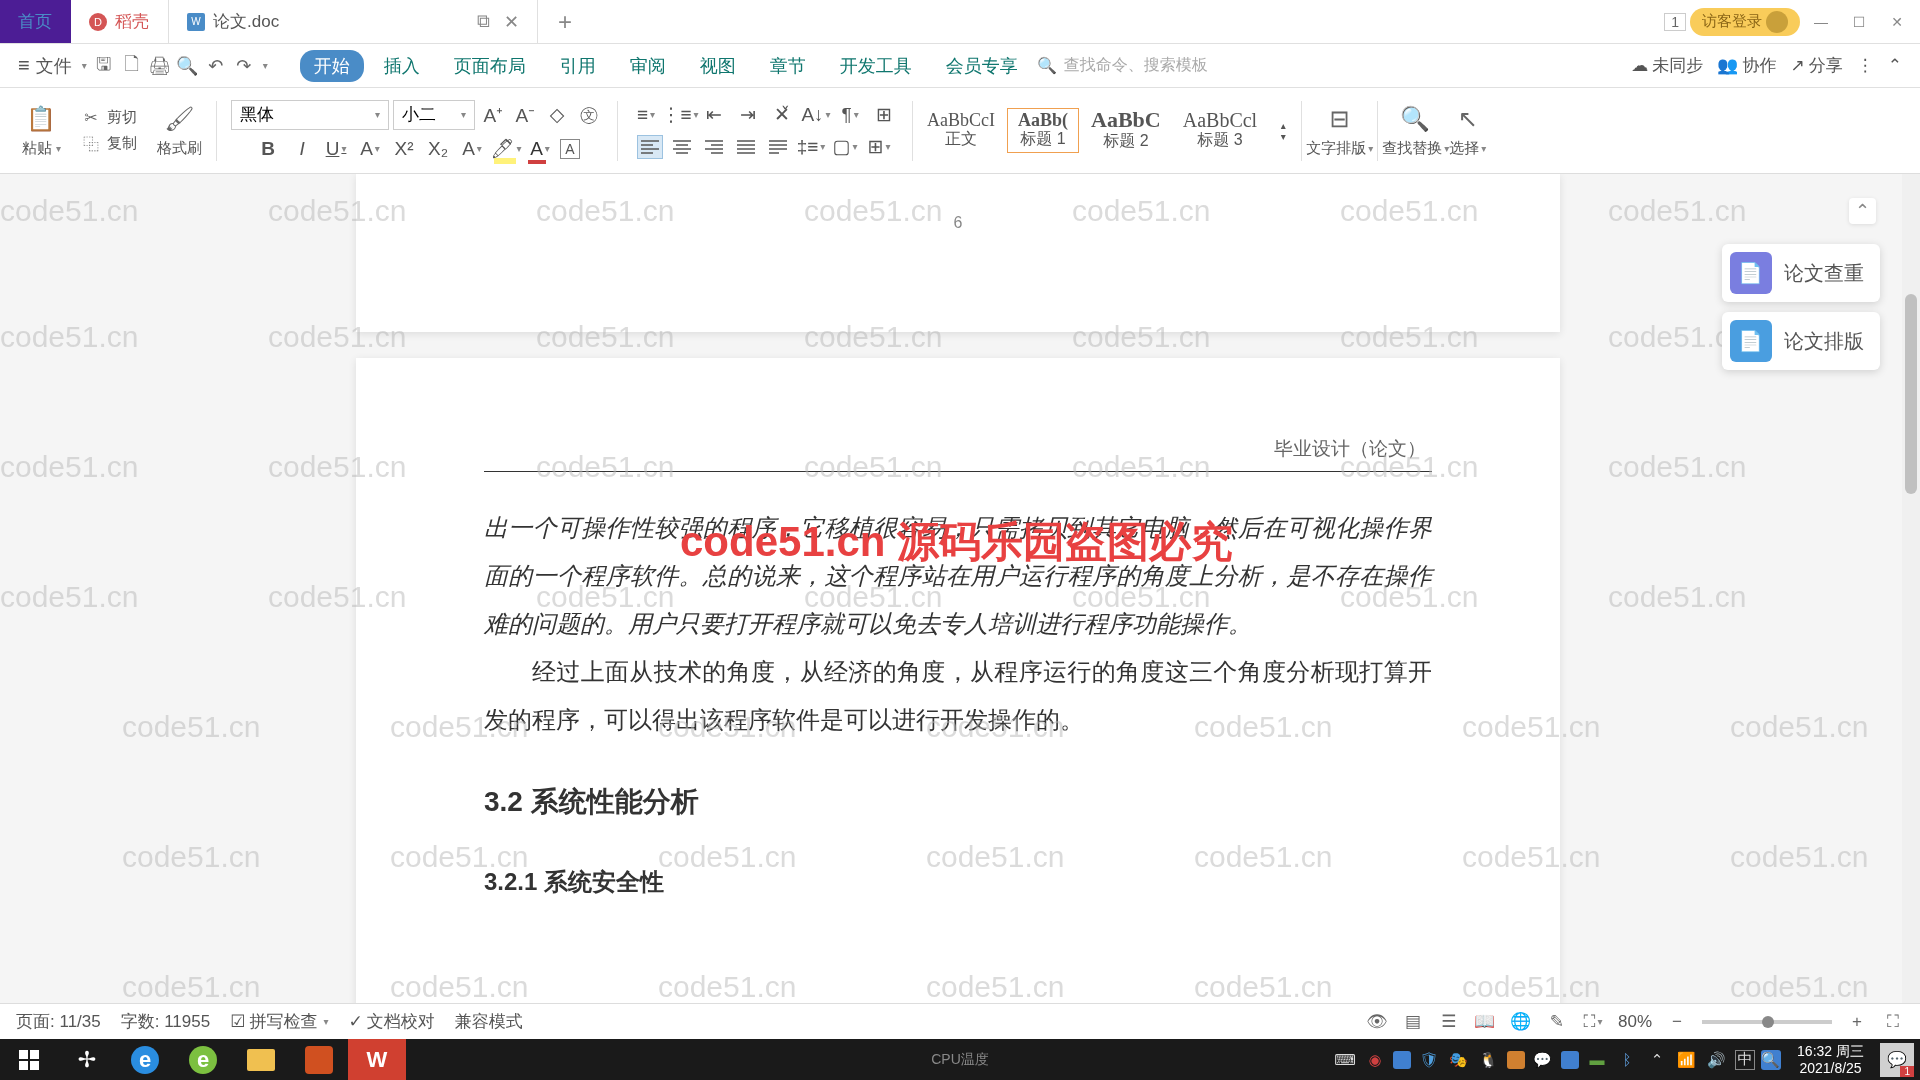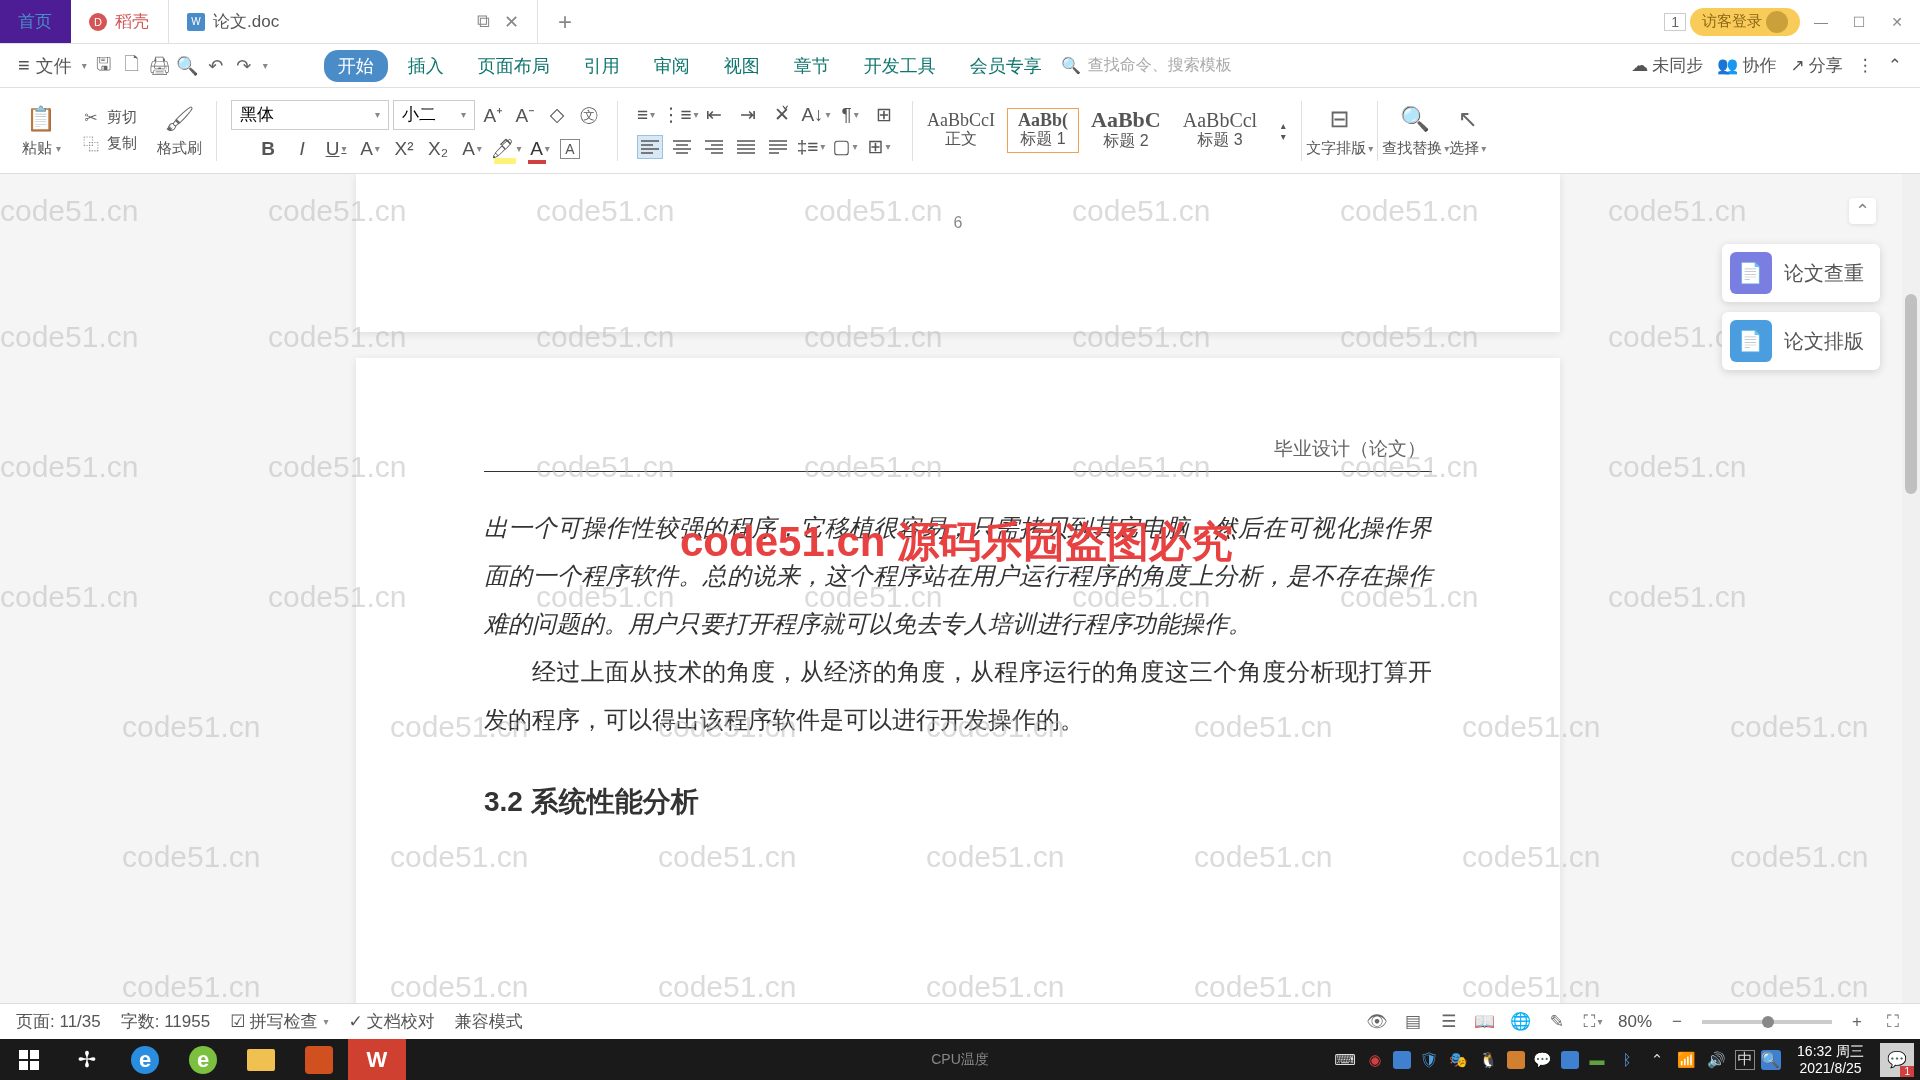--- a/index.html
+++ b/index.html
@@ -24,21 +24,21 @@
 .login-avatar { width: 22px; height: 22px; background: #c9a03a; border-radius: 50%; }
 .win-btn { width: 34px; height: 30px; display: flex; align-items: center; justify-content: center; color: #888; font-size: 14px; }
 .counter-box { border: 1px solid #ccc; padding: 0 6px; font-size: 14px; color: #666; }
 
 
 .menu-bar { height: 44px; display: flex; align-items: center; padding: 0 18px; gap: 6px; border-bottom: 1px solid #e0e0e0; position: relative; z-index: 10; background: #fff; }
 .hamburger { font-size: 20px; color: #555; }
 .file-menu { font-size: 18px; color: #555; display: flex; align-items: center; gap: 8px; }
 .qat-icon { width: 22px; height: 22px; color: #666; display: flex; align-items: center; justify-content: center; font-size: 18px; }
 .menu-item { padding: 4px 14px; font-size: 18px; color: #0f766e; border-radius: 14px; }
-.menu-item.active { background: #4a8cc7; color: #fff; margin-left: 24px; }
+.menu-item.active { background: #4a8cc7; color: #fff; }
 .menu-right { margin-left: auto; display: flex; align-items: center; gap: 14px; font-size: 17px; color: #555; }
 .search-box { color: #aaa; font-size: 16px; display: flex; align-items: center; gap: 6px; }
 .caret-sm { font-size: 10px; color: #888; margin-left: 2px; }
 
 
 .ribbon { height: 86px; background: #fff; display: flex; align-items: center; padding: 0 12px; border-bottom: 1px solid #ddd; position: relative; z-index: 10; }
 .ribbon-group { display: flex; flex-direction: column; align-items: center; padding: 0 10px; height: 100%; justify-content: center; gap: 6px; }
 .ribbon-sep { width: 1px; height: 60px; background: #e0e0e0; margin: 0 4px; }
 .big-btn { display: flex; flex-direction: column; align-items: center; gap: 4px; font-size: 15px; color: #555; }
 .big-icon { width: 32px; height: 32px; display: flex; align-items: center; justify-content: center; font-size: 24px; color: #666; }
@@ -382,20 +382,21 @@
   <div class="page-prev">
     <span class="pnum">6</span>
   </div>
   <div class="page">
     <div class="page-header-box"></div>
     <span class="page-header-text">毕业设计（论文）</span>
     <div class="page-body">
       <p class="no-indent">出一个可操作性较强的程序，它移植很容易，只需拷贝到其它电脑，然后在可视化操作界面的一个程序软件。总的说来，这个程序站在用户运行程序的角度上分析，是不存在操作难的问题的。用户只要打开程序就可以免去专人培训进行程序功能操作。</p>
       <p>经过上面从技术的角度，从经济的角度，从程序运行的角度这三个角度分析现打算开发的程序，可以得出该程序软件是可以进行开发操作的。</p>
       <h3>3.2 系统性能分析</h3>
+      <h4>3.2.1  系统安全性</h4>
     </div>
   </div>
 </div>
 
 <div class="collapse-caret">⌃</div>
 
 <div class="side-widgets">
   <div class="side-widget">
     <span class="side-icon purple">📄</span>
     <span>论文查重</span>

